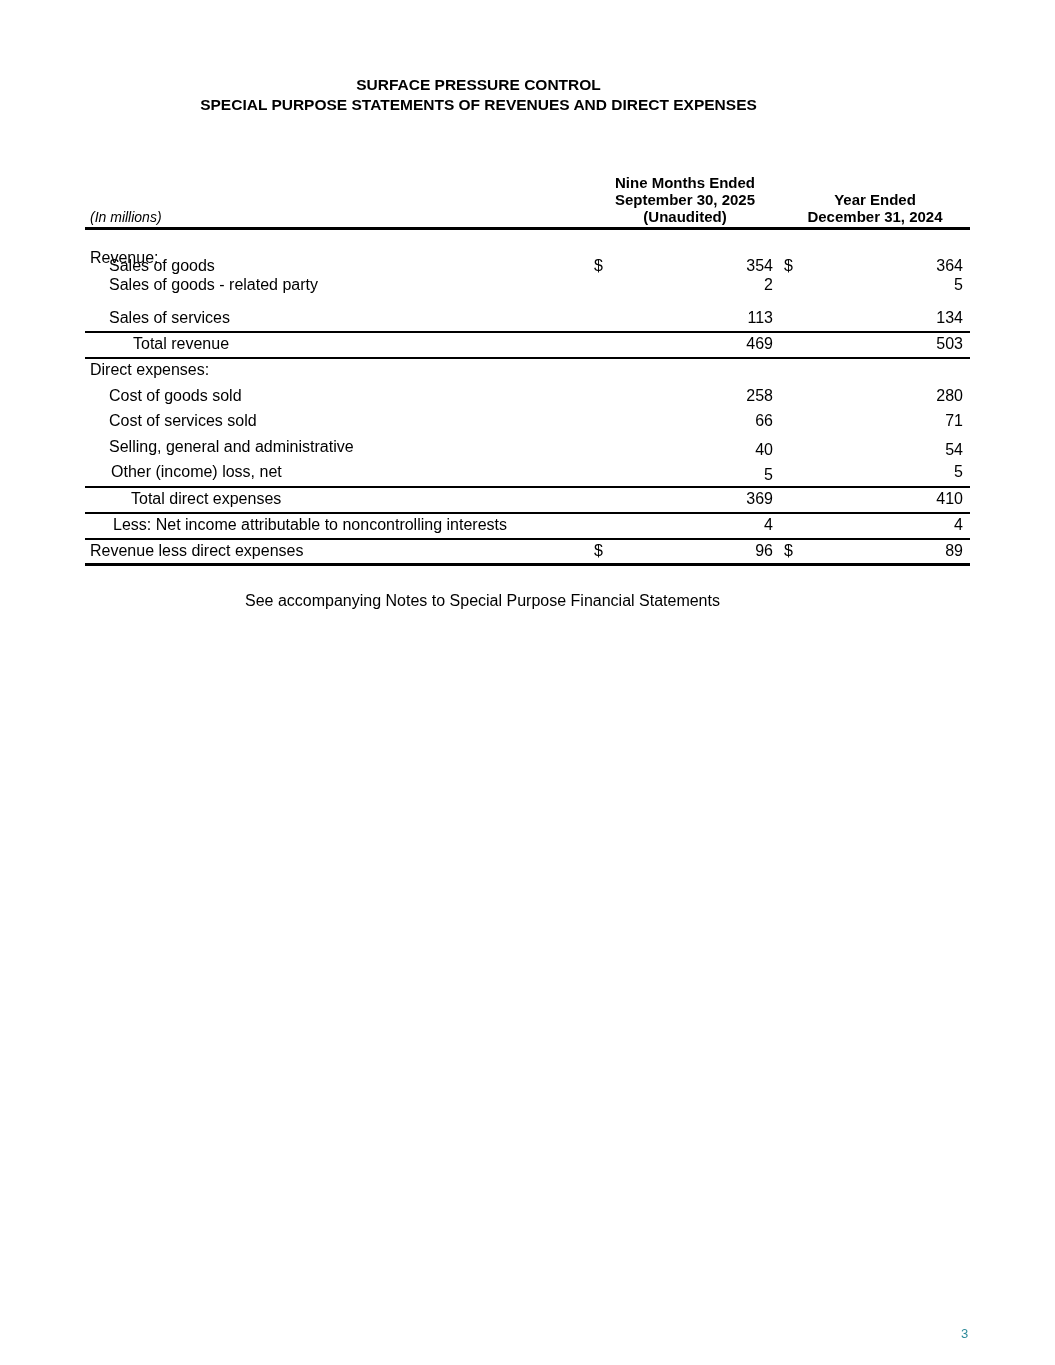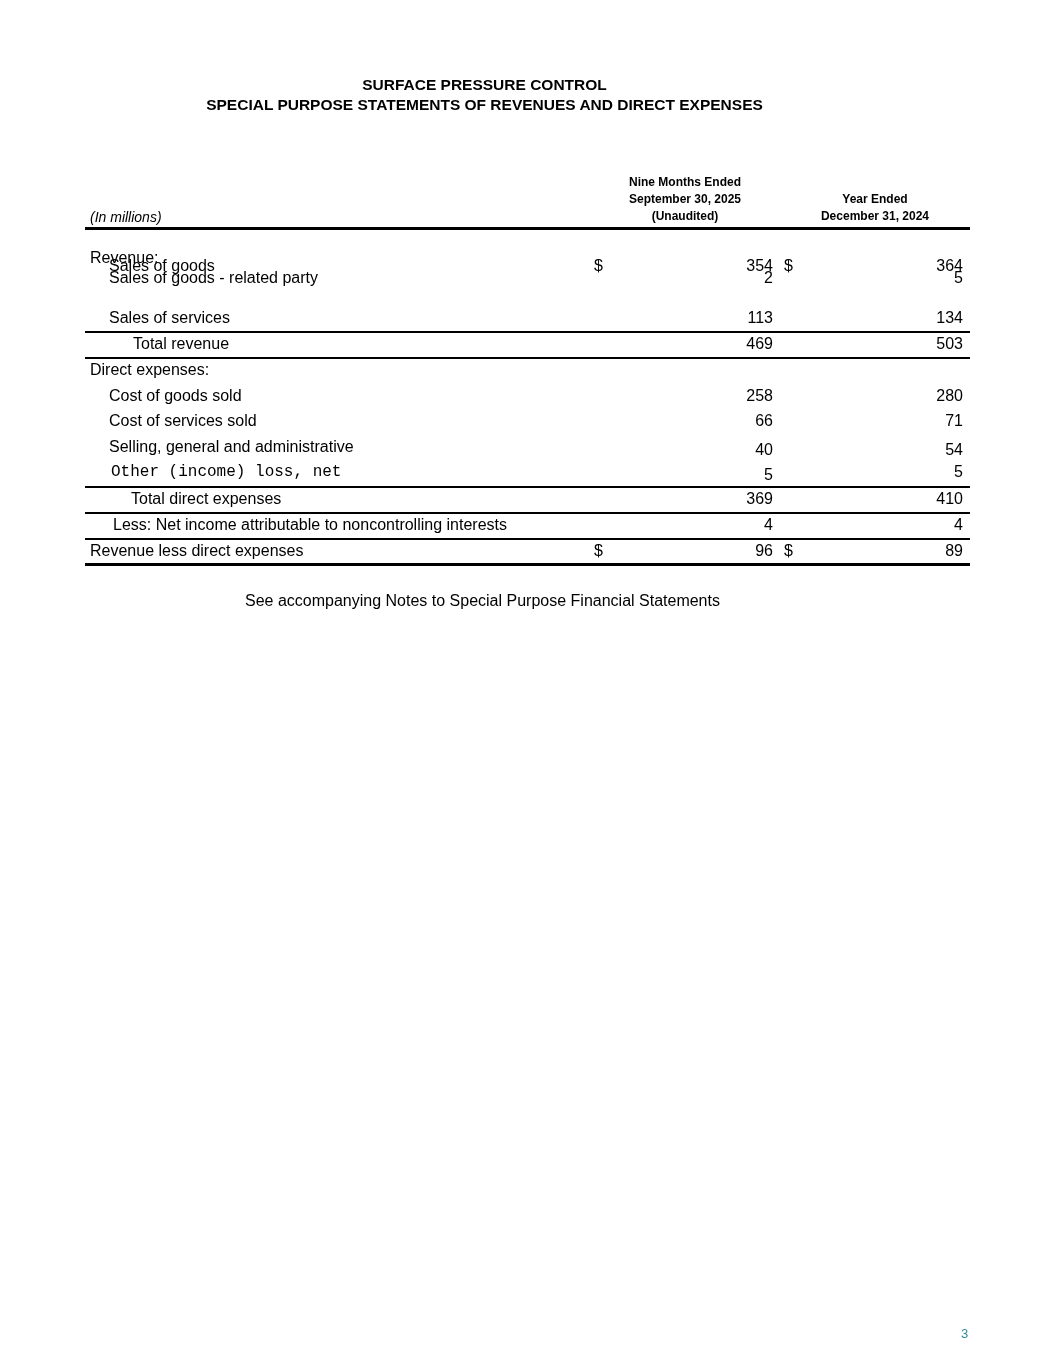--- a/index.html
+++ b/index.html
@@ -1,27 +1,27 @@
 <!DOCTYPE html>
 <html><head>
 <meta charset="utf-8">
 <style>
   html, body { margin: 0; padding: 0; background: #ffffff; }
   body {
     width: 1055px; height: 1365px; position: relative; overflow: hidden;
     font-family: "Liberation Sans", sans-serif; color: #000;
   }
   .title {
-    position: absolute; left: 6px; width: 957px; text-align: center;
+    position: absolute; left: 0; width: 957px; text-align: center;
     font-weight: bold; font-size: 15.5px;
   }
   #t1 { top: 76px; }
   #t2 { top: 96px; }
 
-  .hdr { position: absolute; font-size: 12px; font-weight: bold; text-align: center; line-height: 17px; }
+  .hdr { position: absolute; font-size: 15px; font-weight: bold; text-align: center; line-height: 17px; }
   #h-units { left: 90px; top: 209px; font-weight: normal; font-style: italic; font-size: 14px; text-align: left; }
   #h-col1 { left: 588px; width: 194px; top: 174px; }
   #h-col2 { left: 782px; width: 186px; top: 191px; }
 
   .rule { position: absolute; left: 85px; width: 885px; background: #000; }
 
   .row { position: absolute; left: 85px; width: 885px; height: 24px; font-size: 16px; }
   .row .label { position: absolute; top: 0; white-space: nowrap; }
   .row .dollar { position: absolute; top: 0; }
   .row .v1 { position: absolute; right: 197px; top: 0; text-align: right; }
@@ -54,21 +54,21 @@
 <div class="row" style="top:249px;">
   <span class="label" style="left:5px;">Revenue:</span>
 </div>
 <div class="row" style="top:257px;">
   <span class="label" style="left:24px;">Sales of goods</span>
   <span class="dollar d1">$</span>
   <span class="v1">354</span>
   <span class="dollar d2">$</span>
   <span class="v2">364</span>
 </div>
-<div class="row" style="top:269px;">
+<div class="row" style="top:276px;">
   <span class="label" style="left:24px;">Sales of goods - related party</span>
   <span class="v1">2</span>
   <span class="v2">5</span>
 </div>
 <div class="row" style="top:309px;">
   <span class="label" style="left:24px;">Sales of services</span>
   <span class="v1">113</span>
   <span class="v2">134</span>
 </div>
 <div class="rule" style="top:331px;height:1.5px;"></div>
@@ -91,21 +91,21 @@
   <span class="label" style="left:24px;">Cost of services sold</span>
   <span class="v1">66</span>
   <span class="v2">71</span>
 </div>
 <div class="row" style="top:438px;">
   <span class="label" style="left:24px;">Selling, general and administrative</span>
   <span class="v1" style="top:3px;">40</span>
   <span class="v2" style="top:3px;margin-left:36px;">54</span>
 </div>
 <div class="row" style="top:463px;">
-  <span class="label" style="left:26px;font-family:Liberation Mono, monospace;">Other (income) loss, net</span>
+  <span class="label" style="left:26px;">Other (income) loss, net</span>
   <span class="v1" style="top:3px;">5</span>
   <span class="v2">5</span>
 </div>
 <div class="rule" style="top:486px;height:1.5px;"></div>
 <div class="row" style="top:490px;">
   <span class="label" style="left:46px;">Total direct expenses</span>
   <span class="v1">369</span>
   <span class="v2">410</span>
 </div>
 <div class="rule" style="top:512px;height:1.5px;"></div>

